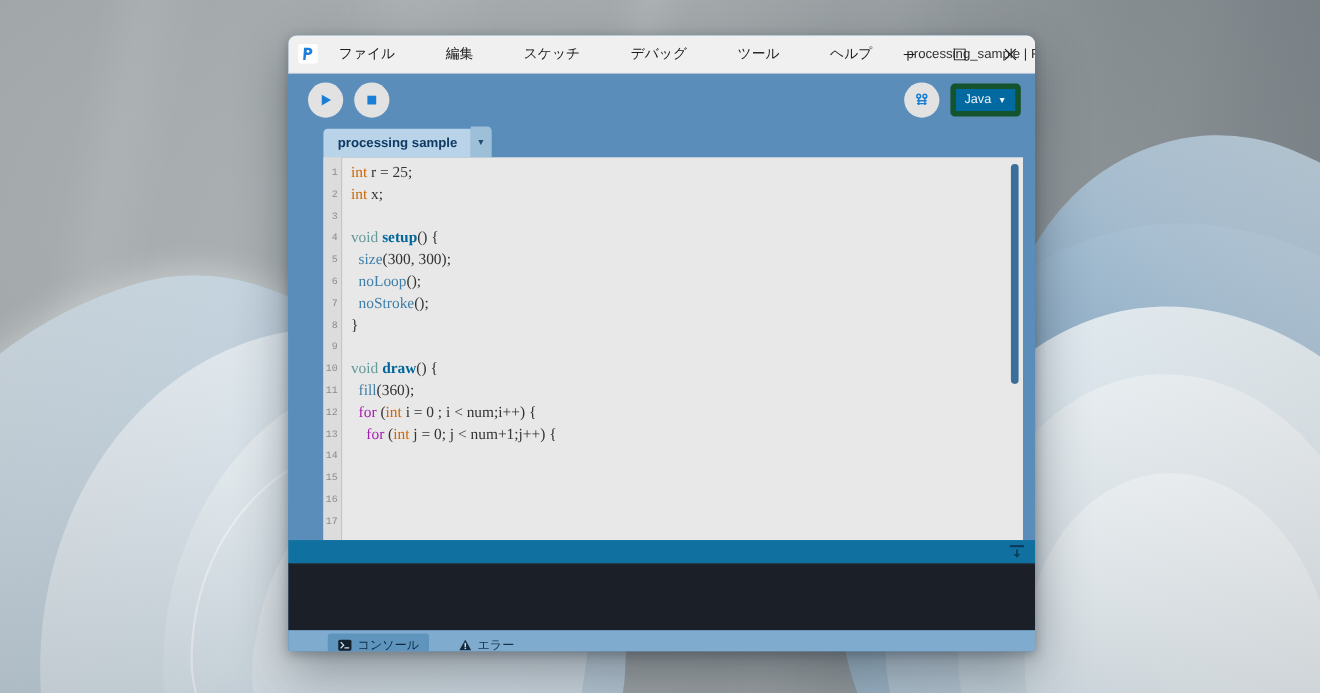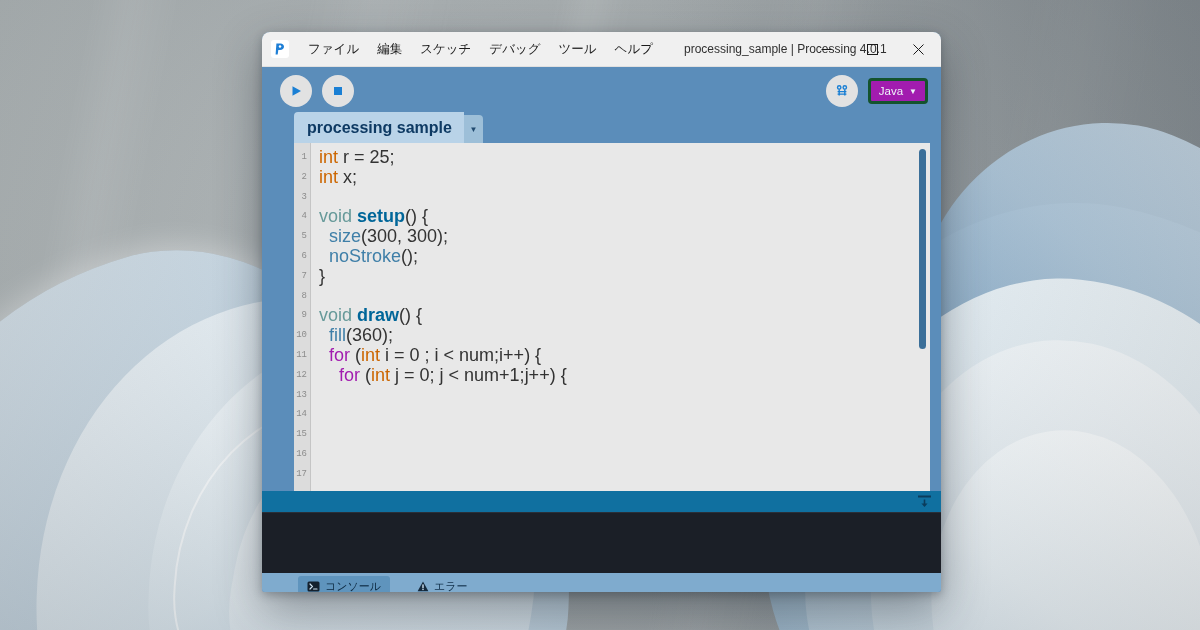--- a/index.html
+++ b/index.html
@@ -119,21 +119,21 @@
     display:flex; align-items:center;
     border-bottom:1px solid #e0e0e0;
     position:relative;
   }
   .app-logo {
     width:26px; height:26px; margin-left:5px;
     display:flex; align-items:center; justify-content:center;
     flex:0 0 auto;
   }
   .app-logo svg { display:block; }
-  .menubar { display:flex; margin-left:6px; }
+  .menubar { display:flex; margin-left:6px;gap:28px; }
   .menu-item {
     font-size:12.5px; color:#1b1b1b; padding:4px 9px; white-space:nowrap;
     cursor:default; border-radius:3px;
   }
   .win-title {
     font-size:12px; color:#303030; margin-left:22px; white-space:nowrap;
   }
   .win-ctrls { position:absolute; right:0; top:0; height:35px; display:flex; }
   .win-btn {
     width:46px; height:35px; display:flex; align-items:center; justify-content:center;
@@ -146,33 +146,33 @@
     height:48px; background:#5b8dba; display:flex; align-items:center;
     padding:0 14px 0 18px; position:relative;
   }
   .circle-btn {
     width:32px; height:32px; border-radius:50%;
     background:#e2e2e2; display:flex; align-items:center; justify-content:center;
     cursor:pointer; margin-right:10px;
   }
   .tb-right { position:absolute; right:13px; display:flex; align-items:center; gap:10px; }
   .mode-sel {
-    border:3px solid #14532d; border-radius:4px; background:#a21caf;
+    border:5px solid #14532d; border-radius:4px; background:#0369a1;
     color:#eef4f9; font-size:11.5px; padding:4px 8px;
     display:flex; align-items:center; gap:6px; cursor:pointer;
   }
   .mode-sel .caret { font-size:8px; }
 
   
   .tabstrip {
     height:28px; background:#5b8dba; display:flex; align-items:flex-end;
     padding-left:32px; position:relative;
   }
   .sketch-tab {
-    background:#b9d3e8; color:#0e3a63; font-size:16px; font-weight:bold;
+    background:#b9d3e8; color:#0e3a63; font-size:12px; font-weight:bold;
     padding:6px 12px 6px 13px; border-radius:4px 0 0 0; line-height:1.2;
     cursor:pointer;
   }
   .tab-menu {
     background:#9dbfd8; width:19px; align-self:stretch;
     display:flex; align-items:center; justify-content:center;
     border-radius:0 4px 0 0; color:#214a6f; font-size:8px; cursor:pointer;
   }
 
   
@@ -188,21 +188,21 @@
     width:17px; flex:0 0 auto; background:#dcdcdc;
     border-right:1px solid #c5c5c5;
     padding-top:5px; text-align:right;
   }
   .gutter .ln {
     font-family:"Liberation Mono", monospace; font-size:9px; color:#8c8c8c;
     height:19.8px; line-height:19.8px; padding-right:3px;
   }
   .code {
     flex:1 1 auto; padding:5px 12px 0 8px; overflow:hidden;
-    font-family:Liberation Sans, sans-serif; font-size:18px;
+    font-family:Liberation Serif, serif; font-size:14px;
   }
   .code .cl { height:19.8px; line-height:19.8px; white-space:pre; }
   .tok-type  { color:#cc6600; }
   .tok-kw    { color:#669999; }
   .tok-fn    { color:#006699; font-weight:bold; }
   .tok-call  { color:#3f7fa8;margin-top:22px; }
   .tok-const { color:#9b59b6; }
   .tok-loop  { color:#a21caf; }
   .tok-plain { color:#333333; }
   .ed-scroll {
@@ -360,20 +360,21 @@
           <div class="ln">15</div>
           <div class="ln">16</div>
           <div class="ln">17</div>
         </div>
       <div class="code" id="code">
           <div class="cl"><span class="tok-type">int</span><span class="tok-plain"> r = 25;</span></div>
           <div class="cl"><span class="tok-type">int</span><span class="tok-plain"> x;</span></div>
           <div class="cl"><span class="tok-plain"></span></div>
           <div class="cl"><span class="tok-kw">void</span><span class="tok-plain"> </span><span class="tok-fn">setup</span><span class="tok-plain">() {</span></div>
           <div class="cl"><span class="tok-plain">  </span><span class="tok-call">size</span><span class="tok-plain">(300, 300);</span></div>
+          <div class="cl"><span class="tok-plain">  </span><span class="tok-call">noLoop</span><span class="tok-plain">();</span></div>
           <div class="cl"><span class="tok-plain">  </span><span class="tok-call">noStroke</span><span class="tok-plain">();</span></div>
           <div class="cl"><span class="tok-plain">}</span></div>
           <div class="cl"><span class="tok-plain"></span></div>
           <div class="cl"><span class="tok-kw">void</span><span class="tok-plain"> </span><span class="tok-fn">draw</span><span class="tok-plain">() {</span></div>
           <div class="cl"><span class="tok-plain">  </span><span class="tok-call">fill</span><span class="tok-plain">(360);</span></div>
           <div class="cl"><span class="tok-plain">  </span><span class="tok-loop">for</span><span class="tok-plain"> (</span><span class="tok-type">int</span><span class="tok-plain"> i = 0 ; i &lt; num;i++) {</span></div>
           <div class="cl"><span class="tok-plain">    </span><span class="tok-loop">for</span><span class="tok-plain"> (</span><span class="tok-type">int</span><span class="tok-plain"> j = 0; j &lt; num+1;j++) {</span></div>
         </div>
       <div class="ed-scroll">
         <div class="ed-thumb"></div>

